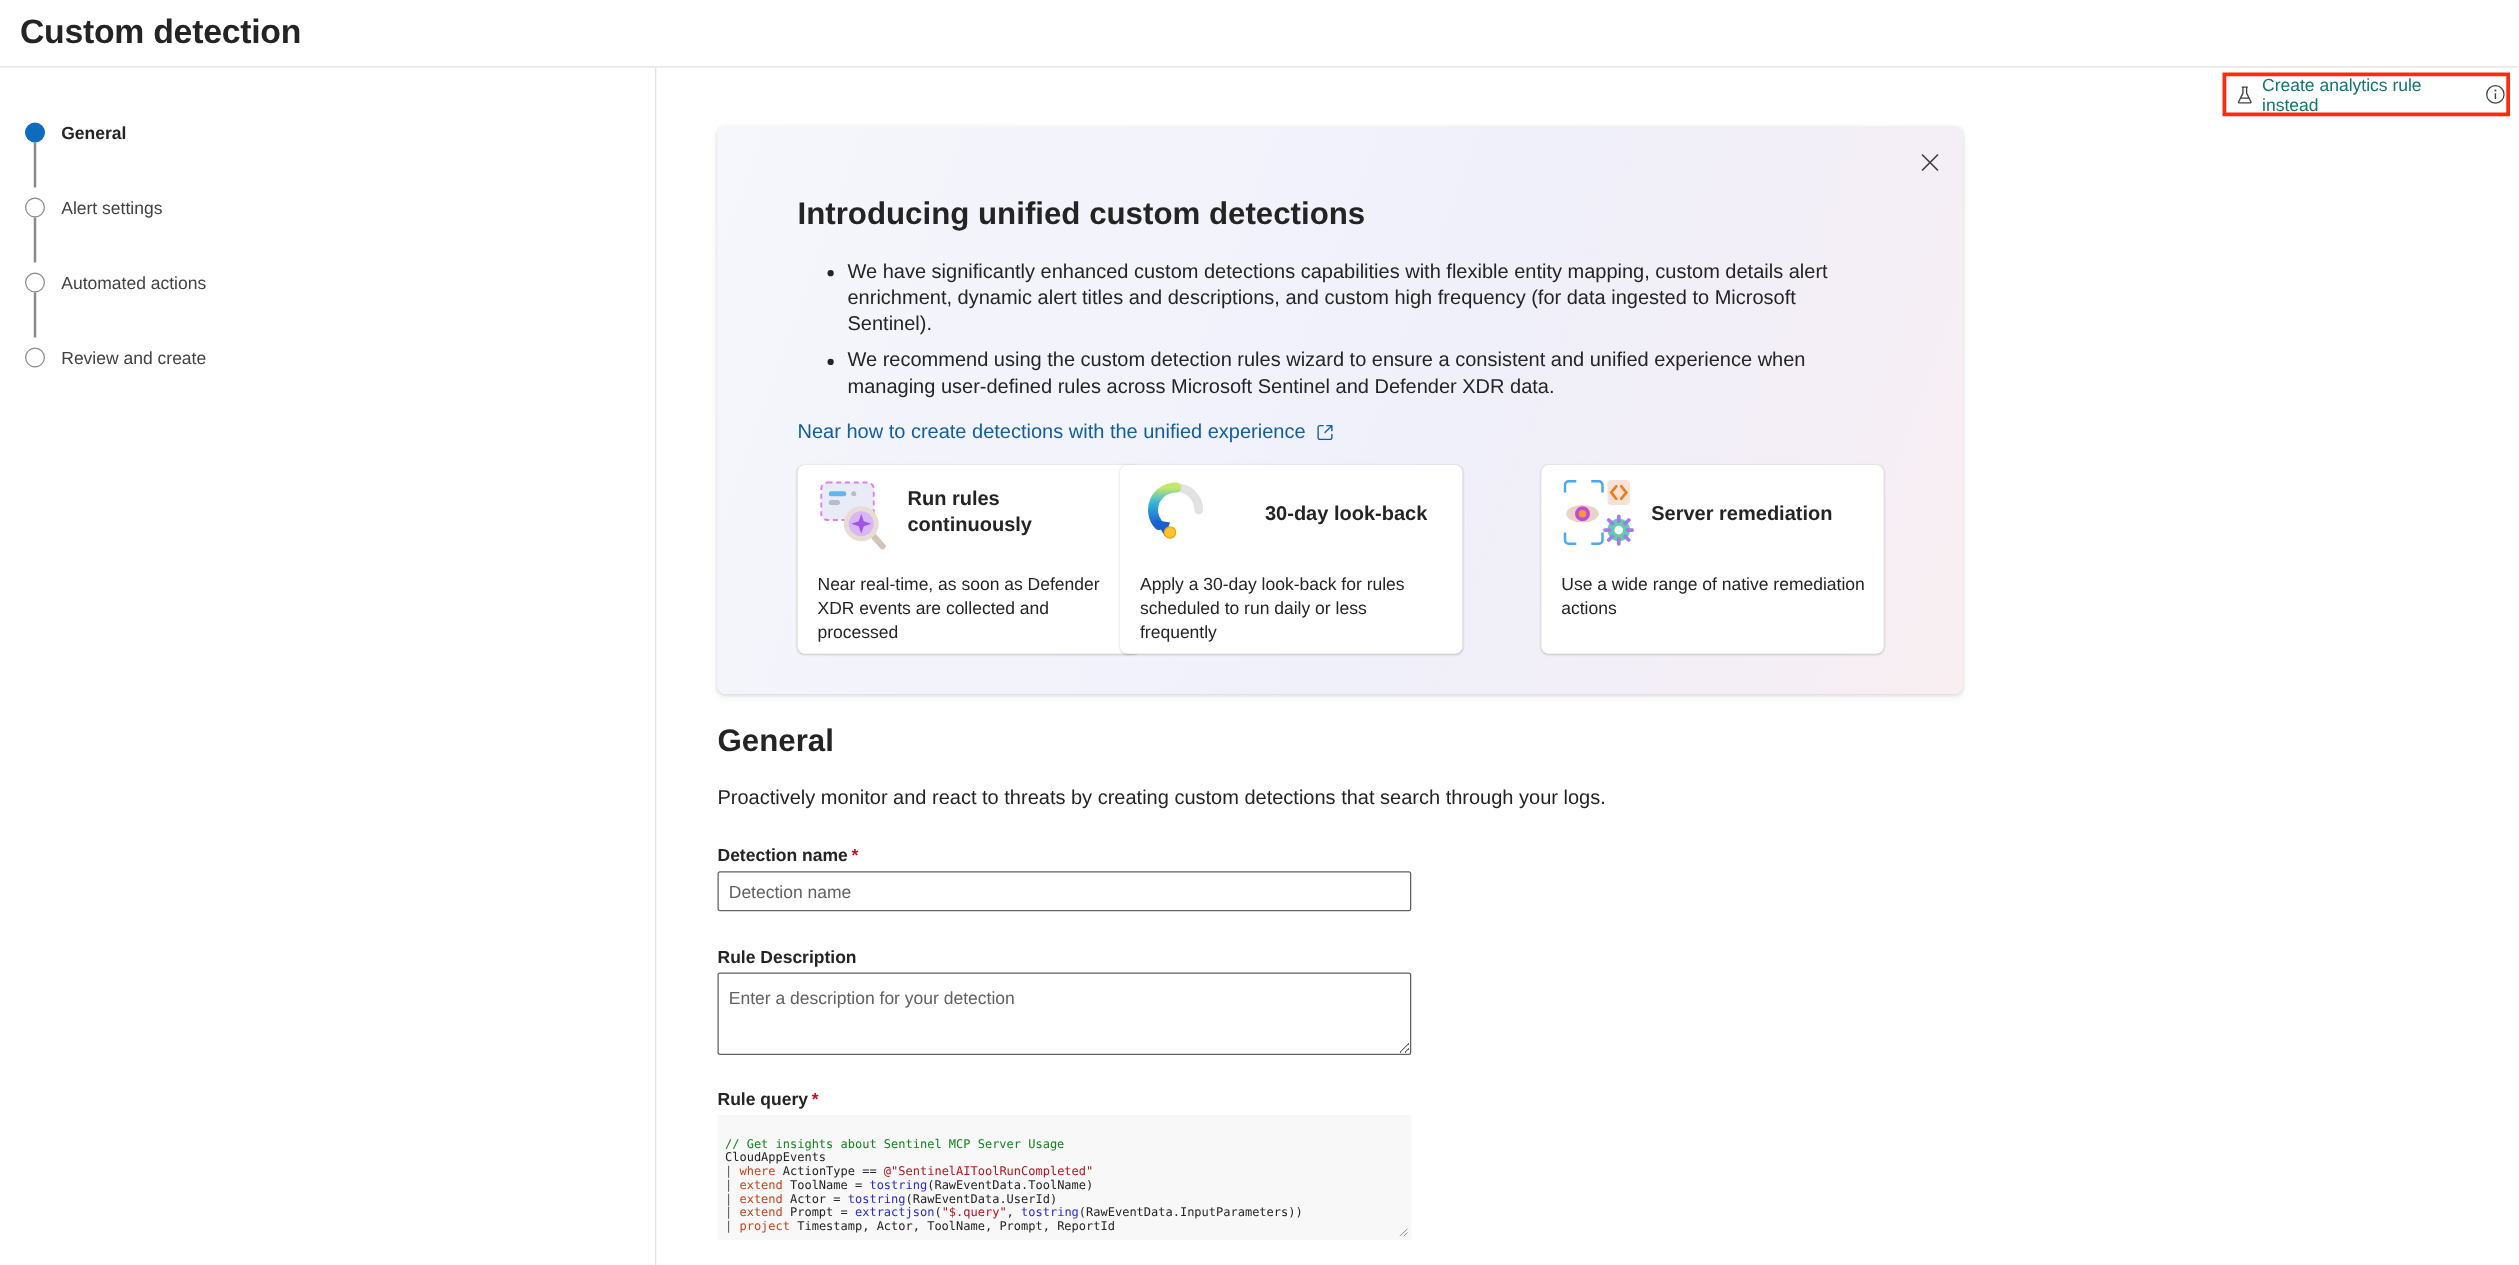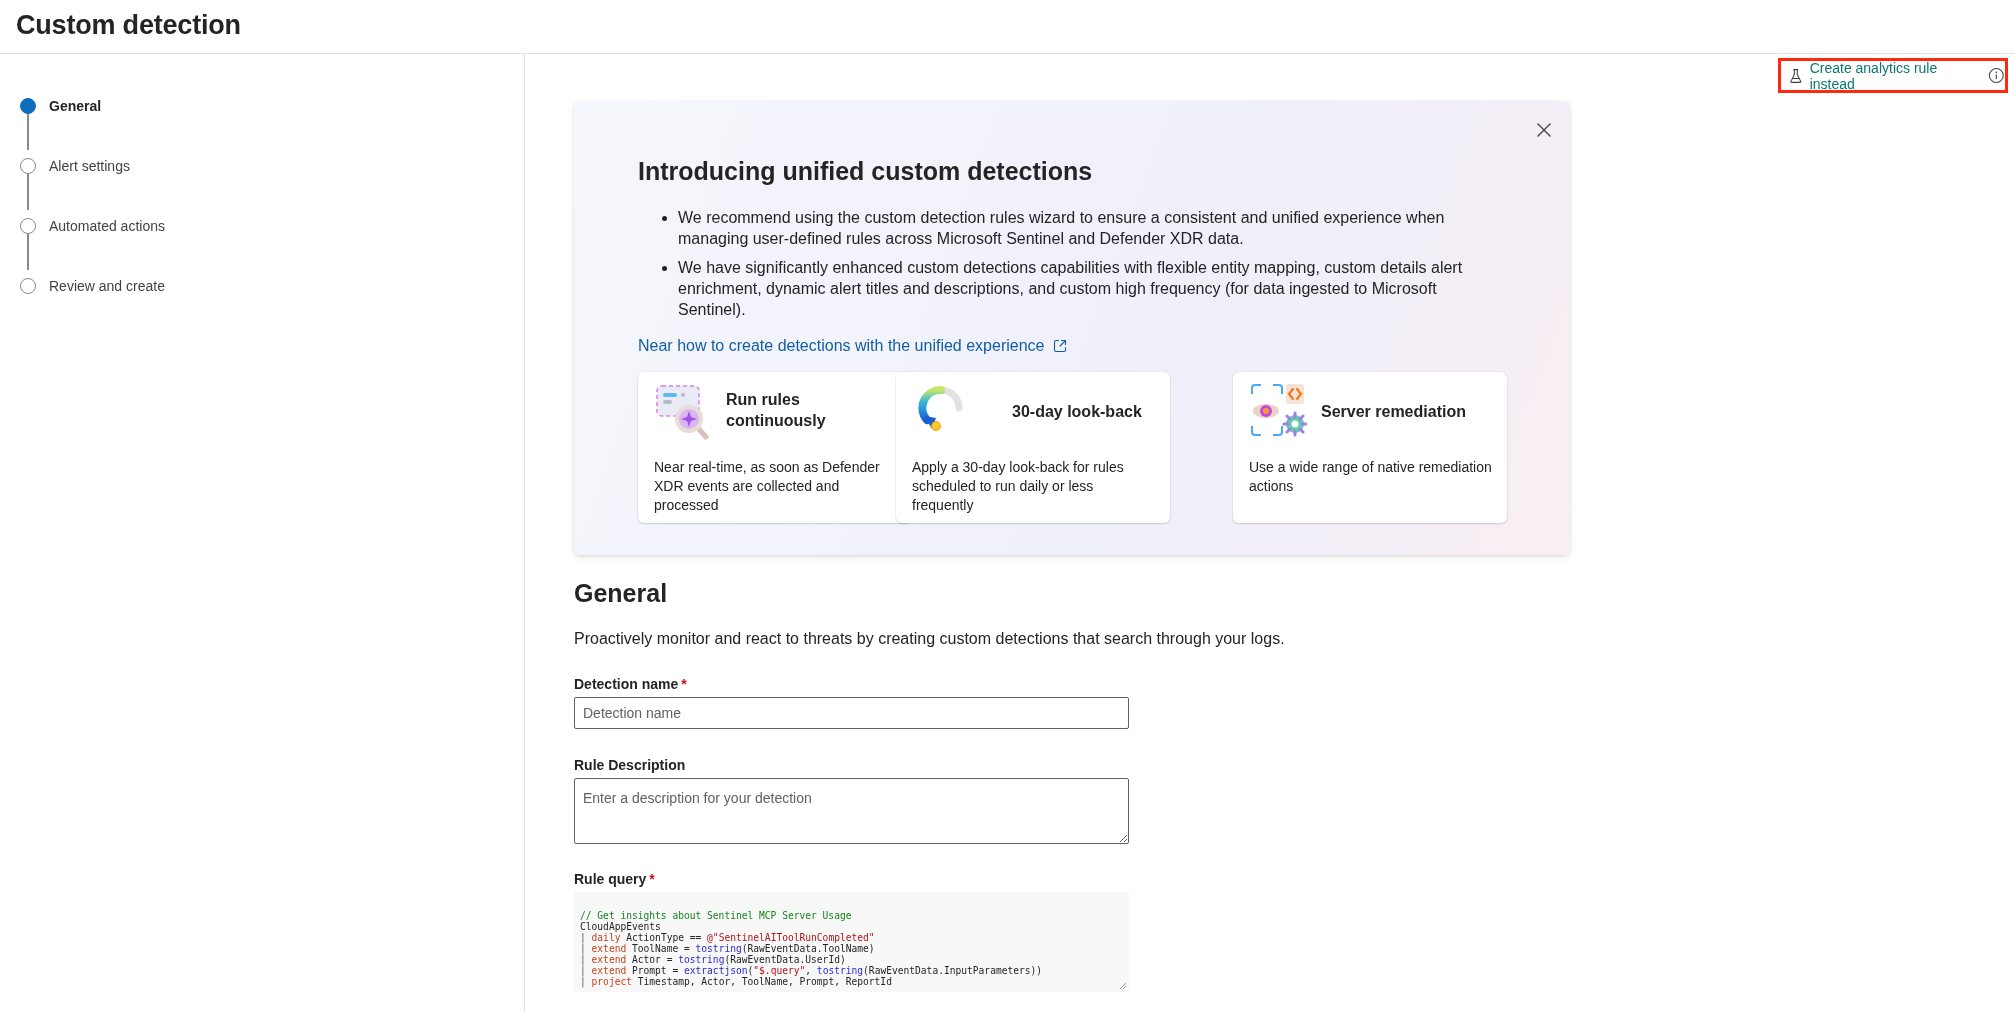--- a/index.html
+++ b/index.html
@@ -97,22 +97,22 @@
     <path d="M9 8v5" stroke="#424242" stroke-width="1.2"></path>
   </svg>
 </div>
 
 <section class="banner">
   <svg class="banner-close" viewBox="0 0 22 22">
     <path d="M5 5l12 12M17 5L5 17" stroke="#424242" stroke-width="1.4" stroke-linecap="round"></path>
   </svg>
   <h2 class="banner-title">Introducing unified custom detections</h2>
   <ul class="banner-bullets">
+    <li>We have significantly enhanced custom detections capabilities with flexible entity mapping, custom details alert enrichment, dynamic alert titles and descriptions, and custom high frequency (for data ingested to Microsoft Sentinel).</li>
     <li>We recommend using the custom detection rules wizard to ensure a consistent and unified experience when managing user-defined rules across Microsoft Sentinel and Defender XDR data.</li>
-    <li>We have significantly enhanced custom detections capabilities with flexible entity mapping, custom details alert enrichment, dynamic alert titles and descriptions, and custom high frequency (for data ingested to Microsoft Sentinel).</li>
   </ul>
   <a class="banner-link">
     <span>Near how to create detections with the unified experience</span>
     <svg class="ext" viewBox="0 0 16 16">
       <path d="M6.5 2.5H4a1.5 1.5 0 0 0-1.5 1.5v8A1.5 1.5 0 0 0 4 13.5h8a1.5 1.5 0 0 0 1.5-1.5V9.5M9.5 2.5h4v4M13.5 2.5L8 8" fill="none" stroke="#115ea3" stroke-width="1.1" stroke-linecap="round" stroke-linejoin="round"></path>
     </svg>
   </a>
 
   <div class="feature-card" style="left:64px;">
     <svg class="feature-icon" viewBox="0 0 58 58">
@@ -177,21 +177,21 @@
 
 <label class="field-label" style="top:757px;">Rule Description</label>
 <textarea class="text-area" placeholder="Enter a description for your detection" style=""></textarea>
 
 <label class="field-label" style="top:871px;">
   <span>Rule query</span><span class="req">*</span>
 </label>
 <div class="code-box">
 <pre><span class="tok-comment">// Get insights about Sentinel MCP Server Usage</span>
 <span>CloudAppEvents</span>
-<span class="tok-pipe">| </span><span class="tok-kw">daily</span> ActionType == <span class="tok-str">@"SentinelAIToolRunCompleted"</span>
+<span class="tok-pipe">| </span><span class="tok-kw">where</span> ActionType == <span class="tok-str">@"SentinelAIToolRunCompleted"</span>
 <span class="tok-pipe">| </span><span class="tok-kw">extend</span> ToolName = <span class="tok-fn">tostring</span>(RawEventData.ToolName)
 <span class="tok-pipe">| </span><span class="tok-kw">extend</span> Actor = <span class="tok-fn">tostring</span>(RawEventData.UserId)
 <span class="tok-pipe">| </span><span class="tok-kw">extend</span> Prompt = <span class="tok-fn">extractjson</span>(<span class="tok-str">"$.query"</span>, <span class="tok-fn">tostring</span>(RawEventData.InputParameters))
 <span class="tok-pipe">| </span><span class="tok-kw">project</span> Timestamp, Actor, ToolName, Prompt, ReportId</pre>
   <svg class="resize-grip" viewBox="0 0 8 8">
     <path d="M7 1L1 7M7 4L4 7" stroke="#888" stroke-width="0.8"></path>
   </svg>
 </div>
 
 </body></html>

